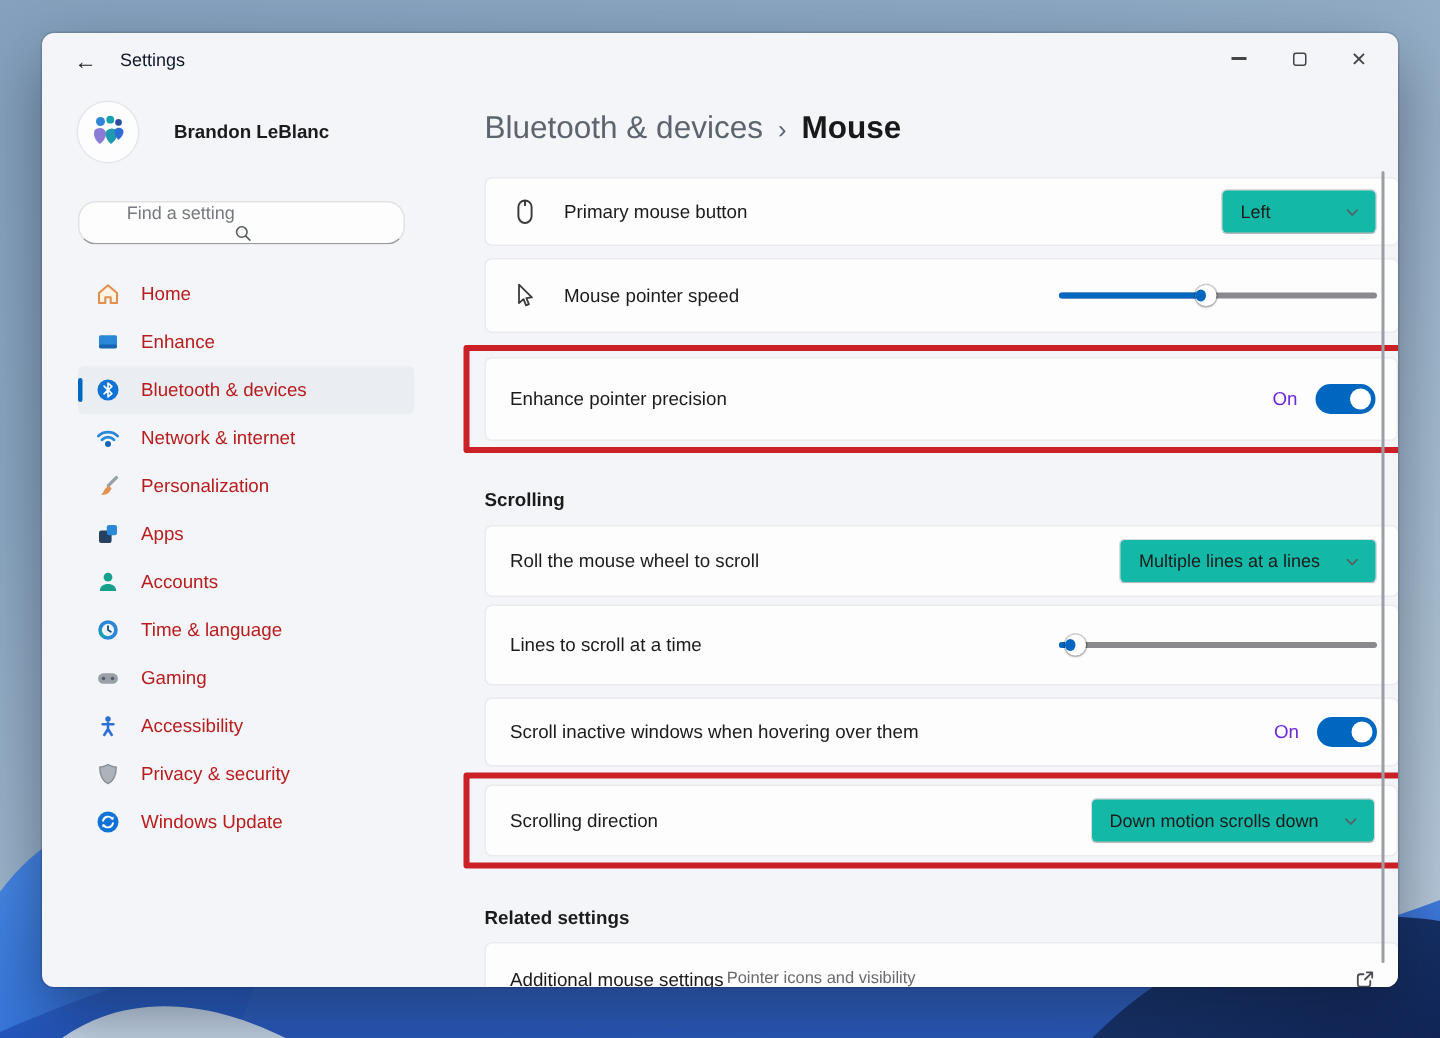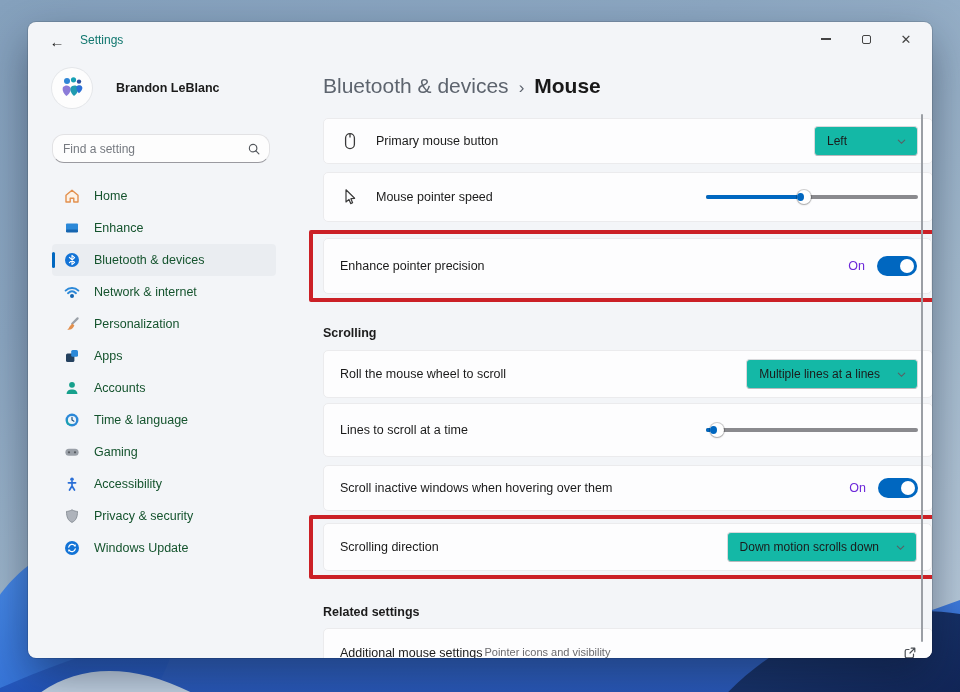--- a/index.html
+++ b/index.html
@@ -12,49 +12,49 @@
   
   .window { position:absolute; left:28px; top:22px; width:904px; height:636px;
     background:#f3f5f8; border-radius:8px; overflow:hidden;
     box-shadow:0 18px 45px rgba(10,20,40,.45), 0 0 0 1px rgba(0,0,0,.12); }
 
   
   .titlebar { position:absolute; left:0; top:0; right:0; height:36px; }
   .back-btn { position:absolute; left:16px; top:8px; width:26px; height:22px;
     display:flex; align-items:center; justify-content:center; font-size:15px; color:#1b1b1b;
     border-radius:4px; cursor:pointer; }
-  .win-title { position:absolute; left:52px; top:11px; font-size:12px; color:#0f766e; }
+  .win-title { position:absolute; left:52px; top:11px; font-size:12px; color:#0f172a; }
   .caption-btns { position:absolute; right:6px; top:0; height:34px; display:flex; }
   .cap { width:40px; height:34px; display:flex; align-items:center; justify-content:center;
     color:#444; font-size:13px; cursor:pointer; }
   .cap .min-glyph { display:block; width:10px; height:1.4px; background:#444; }
   .cap .max-glyph { display:block; width:9px; height:9px; border:1.4px solid #444; border-radius:2px; }
 
   
   .sidebar { position:absolute; left:0; top:36px; width:262px; bottom:0; }
   .user-row { position:absolute; left:24px; top:10px; display:flex; align-items:center; gap:24px; }
   .avatar { width:40px; height:40px; border-radius:50%; background:#fdfdfd;
     box-shadow:0 0 0 1px rgba(0,0,0,.06); display:flex; align-items:center; justify-content:center; }
   .user-name { font-size:12.5px; font-weight:bold; color:#1b1b1b; }
 
   .searchbox { position:absolute; left:24px; top:76px; width:218px; height:29px;
     background:#fdfdfd; border:1px solid #e2e2e4; border-bottom:1px solid #9a9aa0;
-    border-radius:12px; display:flex; align-items:center; padding:0 8px 0 10px; }
+    border-radius:12px; display:flex; align-items:center; padding:0 8px 0 10px;flex-direction:column; }
   .searchbox input { flex:1; border:none; outline:none; background:transparent;
     font-size:12px; color:#1b1b1b; font-family:"Liberation Sans",sans-serif; }
   .searchbox input::placeholder { color:#767a80; }
 
   .nav { position:absolute; left:12px; right:14px; top:122px; }
   .nav-item { position:relative; height:32px; margin:0 0 0 12px; display:flex; align-items:center;
     gap:14px; padding-left:12px; border-radius:4px; cursor:pointer; }
   .nav-item.selected { background:#eaedf1; }
   .nav-accent { position:absolute; left:0; top:8px; width:3px; height:16px;
     border-radius:2px; }
   .nav-icon { width:16px; height:16px; display:flex; }
-  .nav-label { font-size:12.5px; color:#14532d; white-space:nowrap; }
+  .nav-label { font-size:12.5px; color:#b91c1c; white-space:nowrap; }
 
   
   .main { position:absolute; left:262px; top:36px; right:0; bottom:0; }
   .breadcrumb { position:absolute; left:33px; top:16px; font-size:21px; display:flex;
     align-items:baseline; gap:10px; white-space:nowrap; }
   .crumb-parent { color:#5d646e; cursor:pointer; }
   .crumb-sep { color:#5d646e; font-size:17px; }
   .crumb-current { color:#191919; font-weight:bold; }
 
   .content { position:absolute; left:33px; top:60px; width:610px; }

